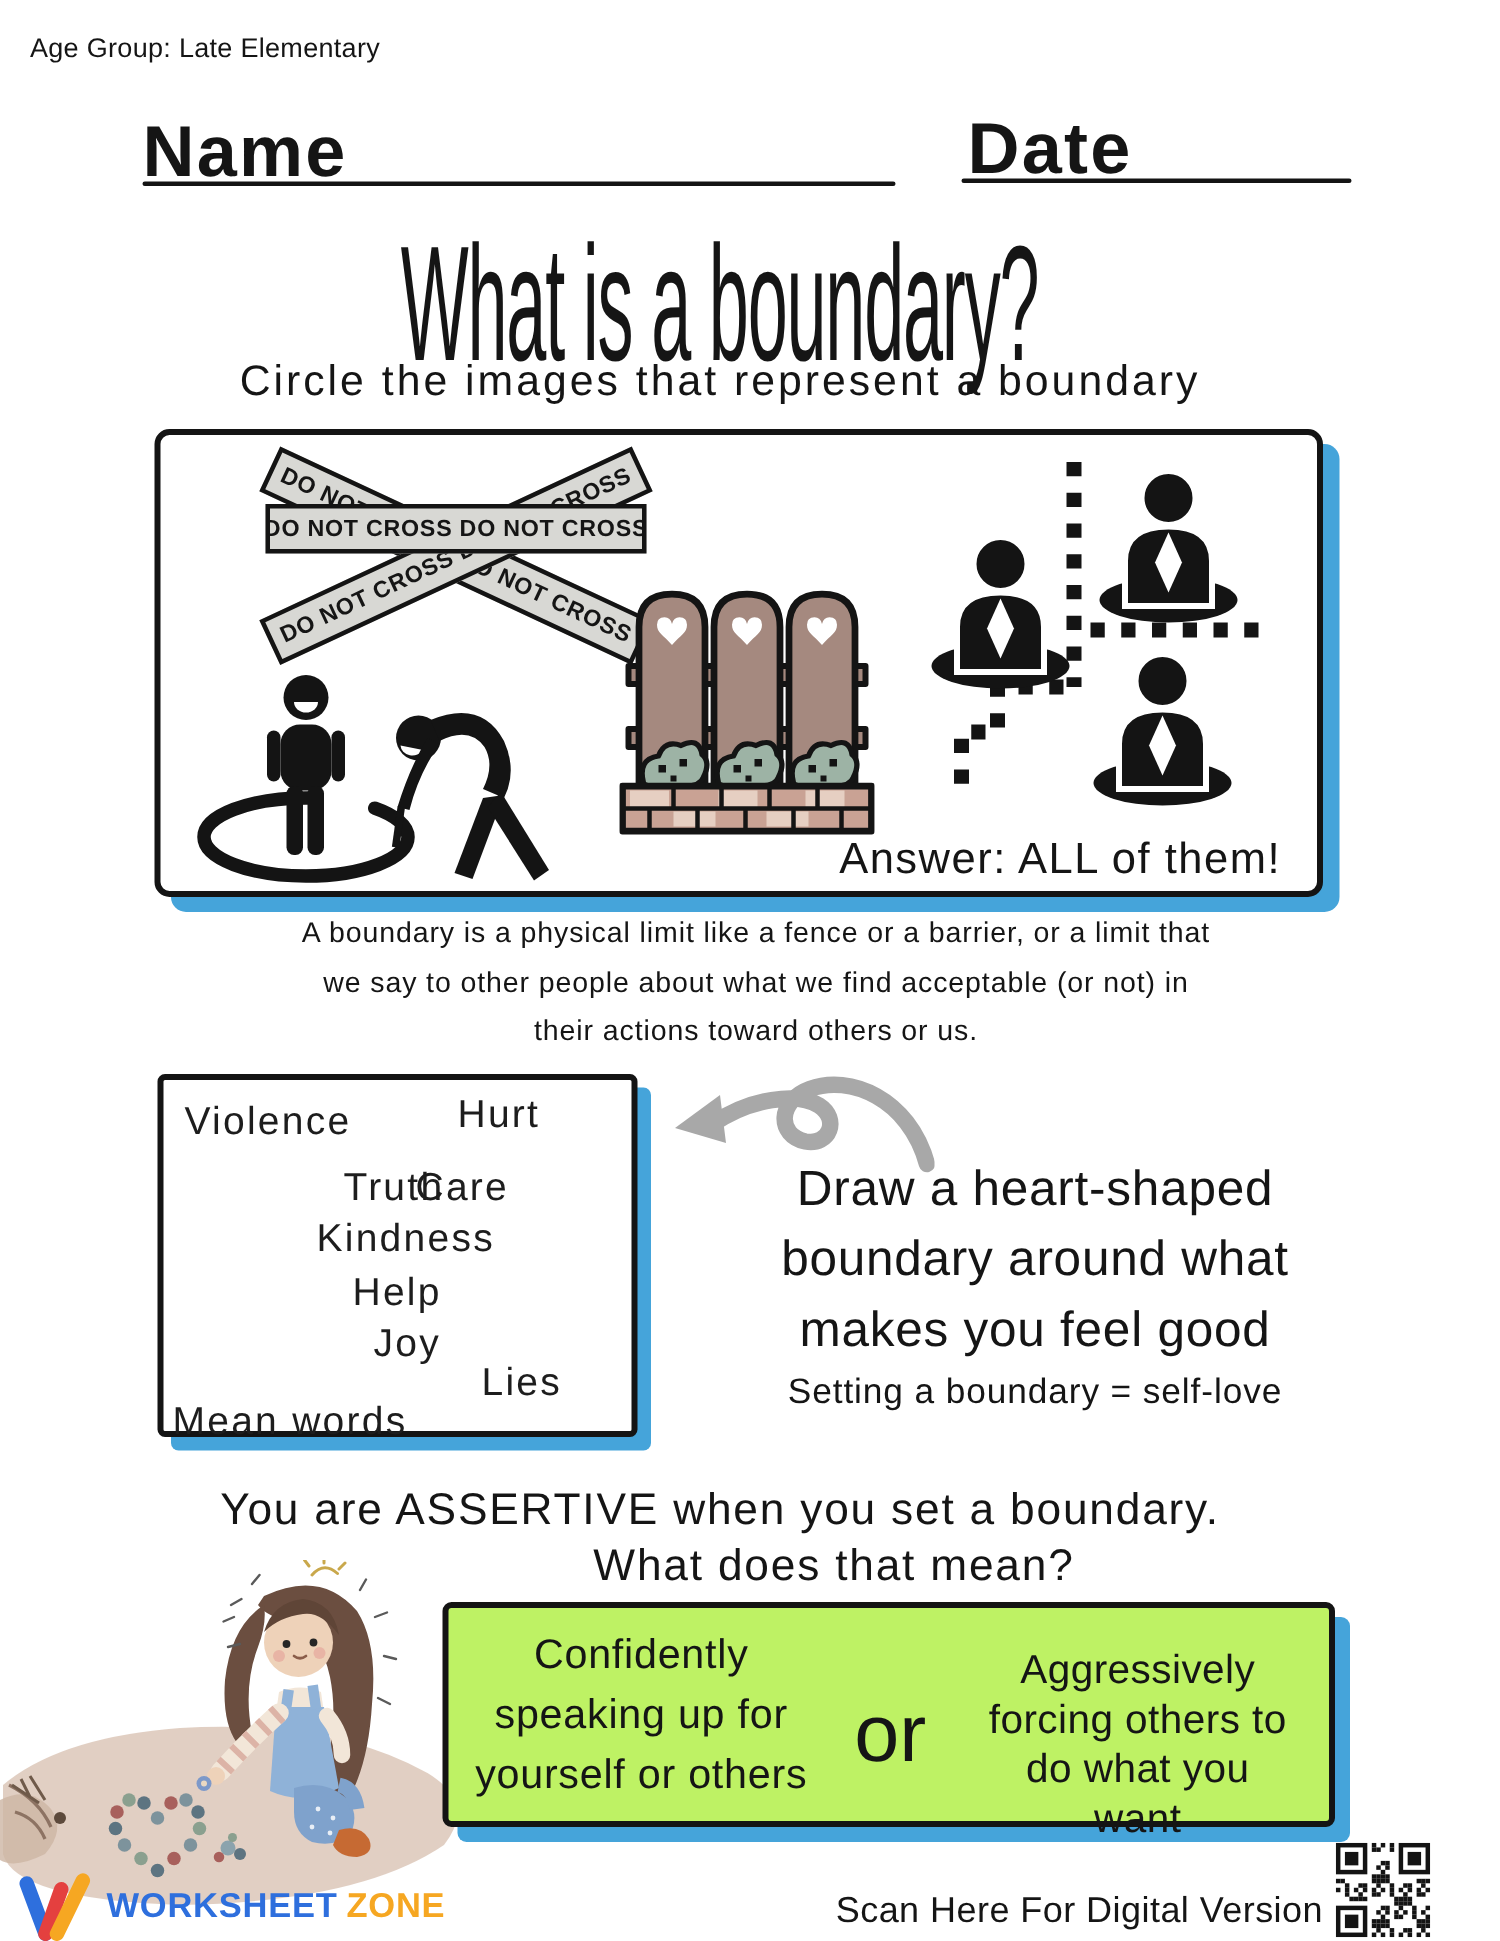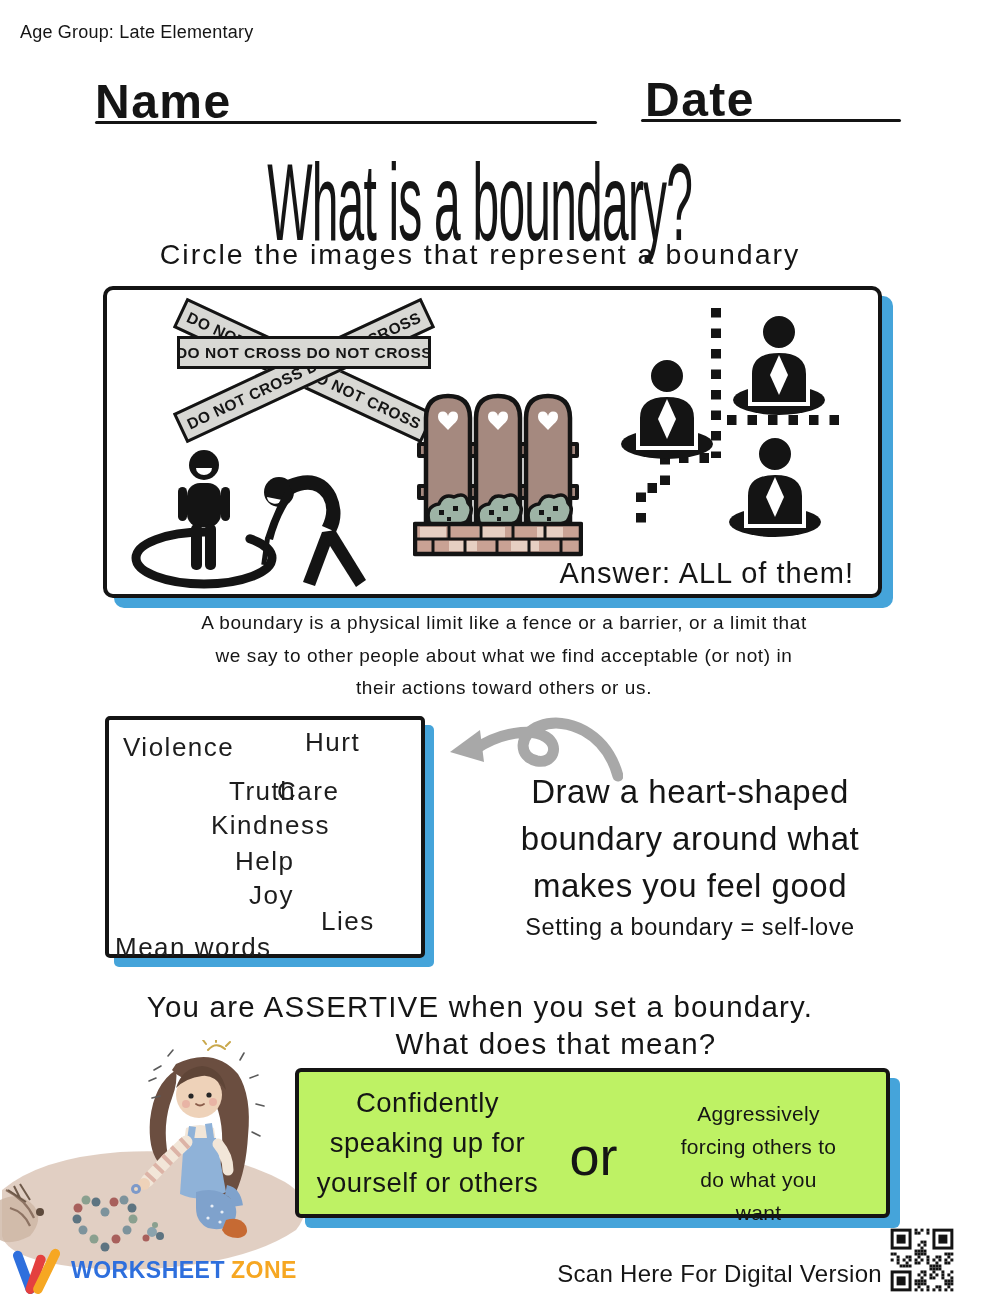--- a/index.html
+++ b/index.html
@@ -59,21 +59,21 @@
   #assertive-q .line2{transform:translateX(76px);}
 
   #girl-illustration{left:0;top:1040px;}
 
   
   #options-box{left:295px;top:1068px;width:587px;height:142px;border:4px solid #141414;
       border-radius:6px;background:#bef264;box-shadow:10px 10px 0 0 var(--shadow-blue,#45a4da);
       display:flex;align-items:center;justify-content:center;gap:14px;}
   #option-left{width:252px;text-align:center;font-size:27.5px;line-height:40px;letter-spacing:.5px;}
   #or-label{font-size:54px;font-weight:500;padding:0 2px;margin-top:25px;}
-  #option-right{width:250px;text-align:center;font-size:21px;line-height:33px;letter-spacing:.3px;margin-top:40px;}
+  #option-right{width:250px;text-align:center;font-size:27px;line-height:33px;letter-spacing:.3px;margin-top:40px;}
 
   
   #brand{left:12px;top:1246px;display:flex;align-items:center;gap:9px;}
   #brand .wordmark{font-size:23px;font-weight:700;letter-spacing:.5px;}
   #brand .z-worksheet{color:var(--logo-blue,#2e6fdd);}
   #brand .z-zone{color:var(--logo-orange,#f6a722);margin-left:6px;}
   #scan-text{right:78px;top:1260px;font-size:24px;letter-spacing:.3px;}
   #qr{right:6px;top:1228px;width:64px;height:64px;background:#fff;}
 </style>
 </head>

